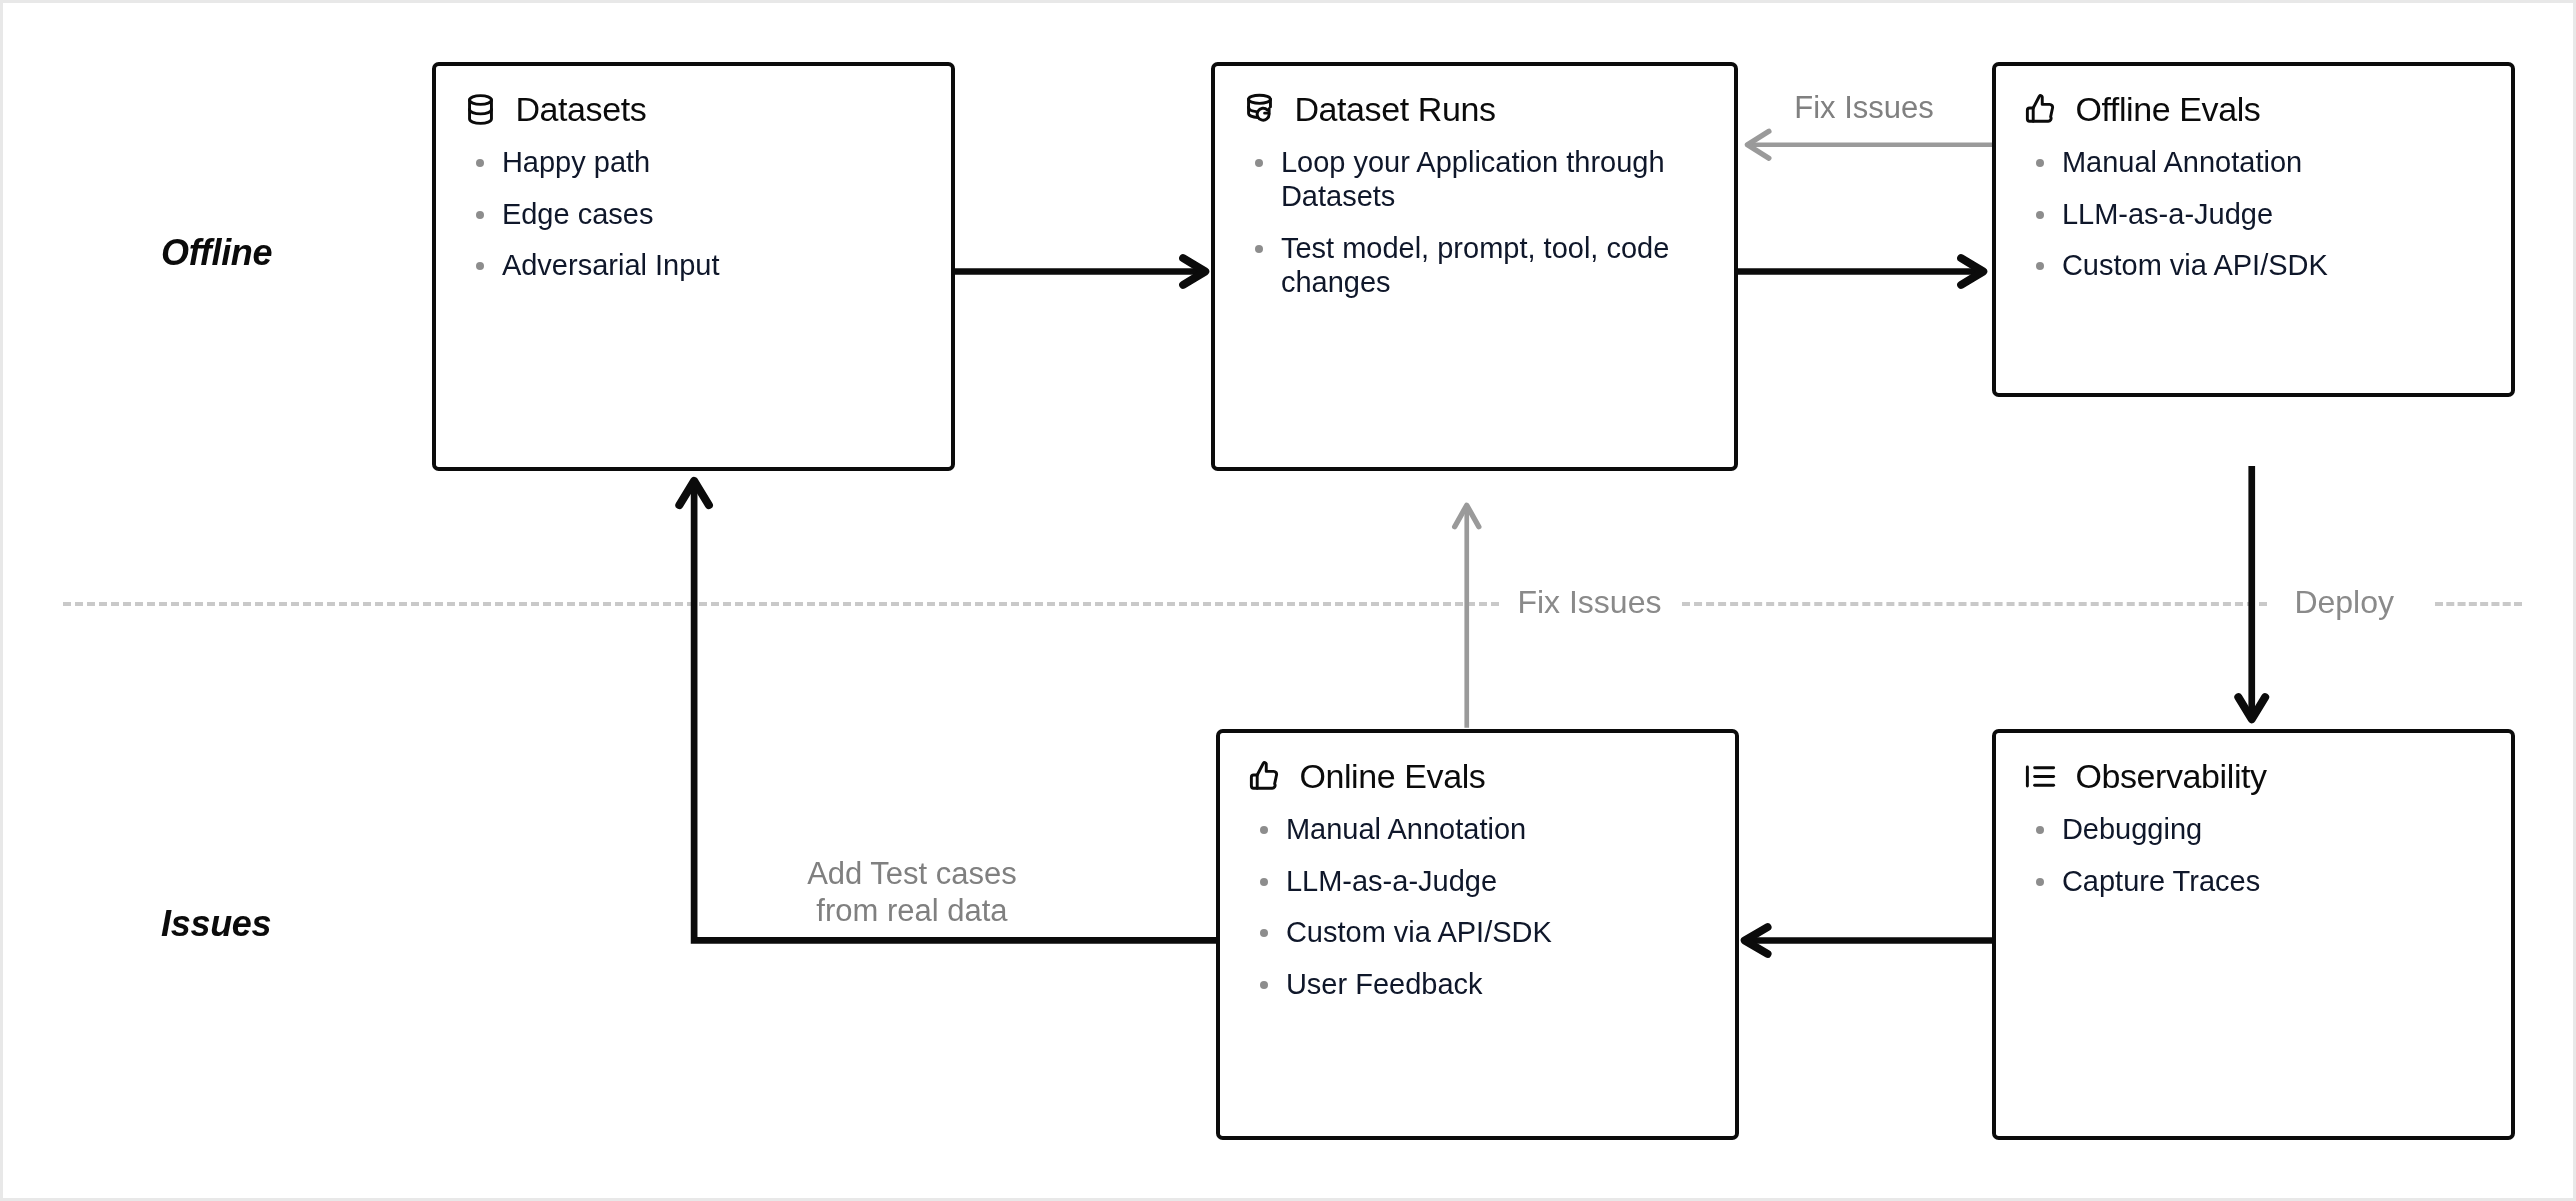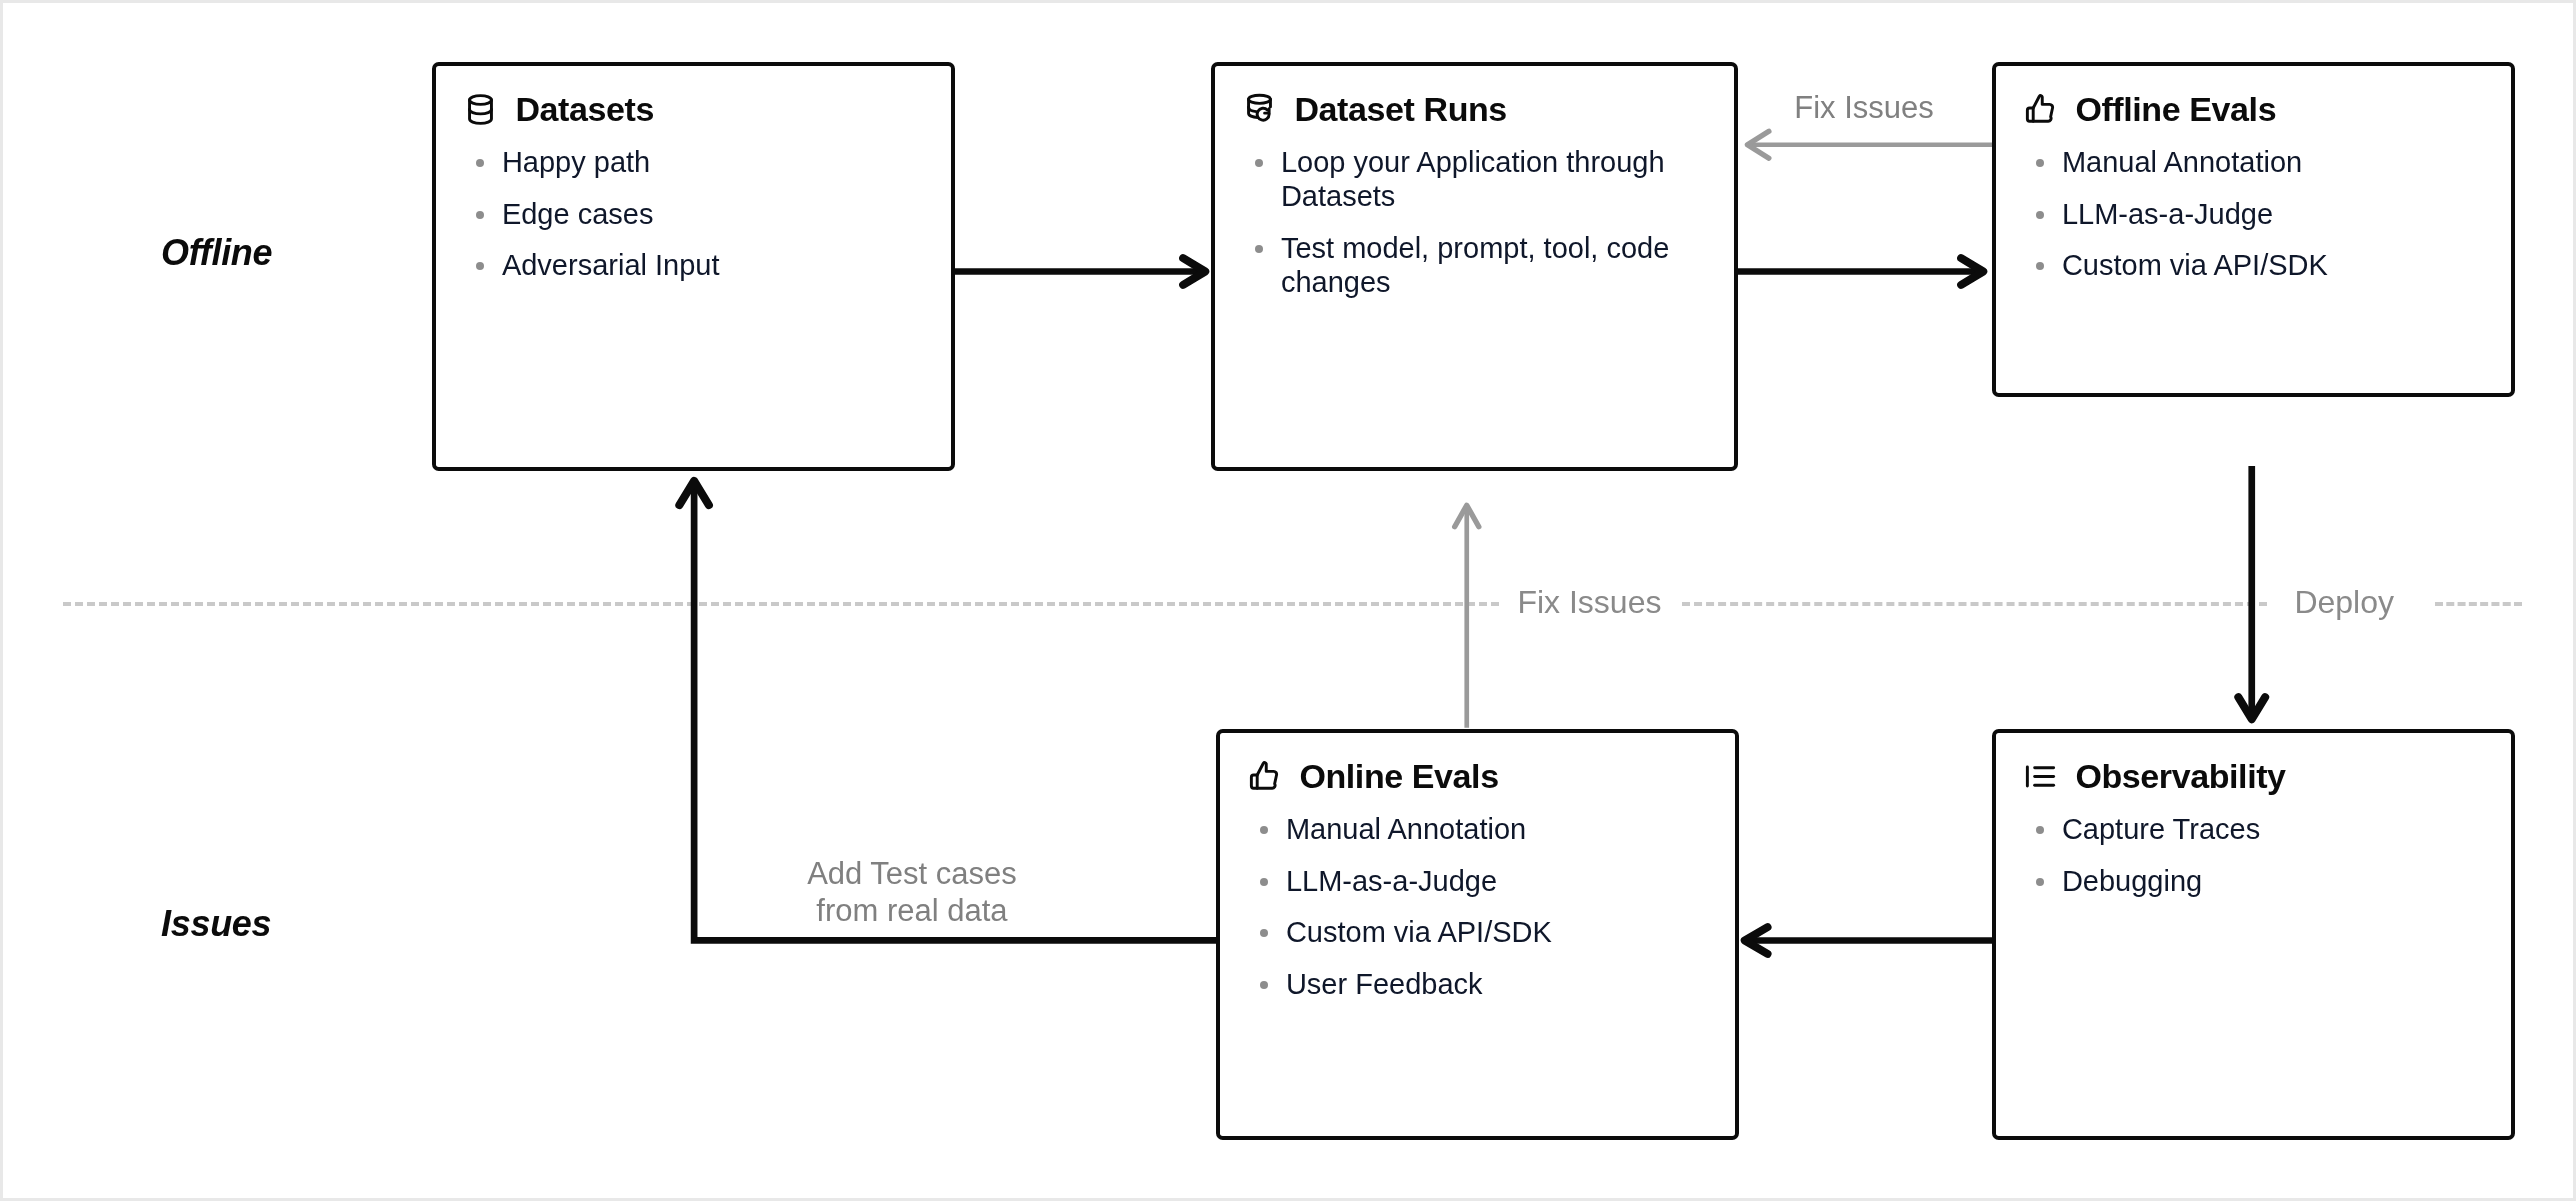--- a/index.html
+++ b/index.html
@@ -65,21 +65,21 @@
   }
   .node-icon {
     width: 35px;
     height: 35px;
     flex: 0 0 35px;
     display: block;
   }
   .node-icon svg { display: block; width: 35px; height: 35px; }
   .node-title {
     font-size: 34px;
-    font-weight: 700;
+    font-weight: 400;
     color: #0b0b0b;
     letter-spacing: -0.4px;
     white-space: nowrap;
   }
   .node-list {
     list-style: none;
     margin: 0;
     padding: 0 0 0 9.4px;
   }
   .node-list li {
@@ -252,19 +252,19 @@
         <svg viewBox="0 0 24 24" fill="none" stroke="#0b0b0b" stroke-width="2" stroke-linecap="round" stroke-linejoin="round">
           <path d="M3 5.5v13"></path>
           <path d="M8 6h13"></path>
           <path d="M8 12h13"></path>
           <path d="M8 18h13"></path>
         </svg>
       </span>
       <span class="node-title">Observability</span>
     </div>
     <ul class="node-list">
+      <li>Debugging</li>
       <li>Capture Traces</li>
-      <li>Debugging</li>
     </ul>
   </div>
 
 </div>
 
 
 </body></html>

